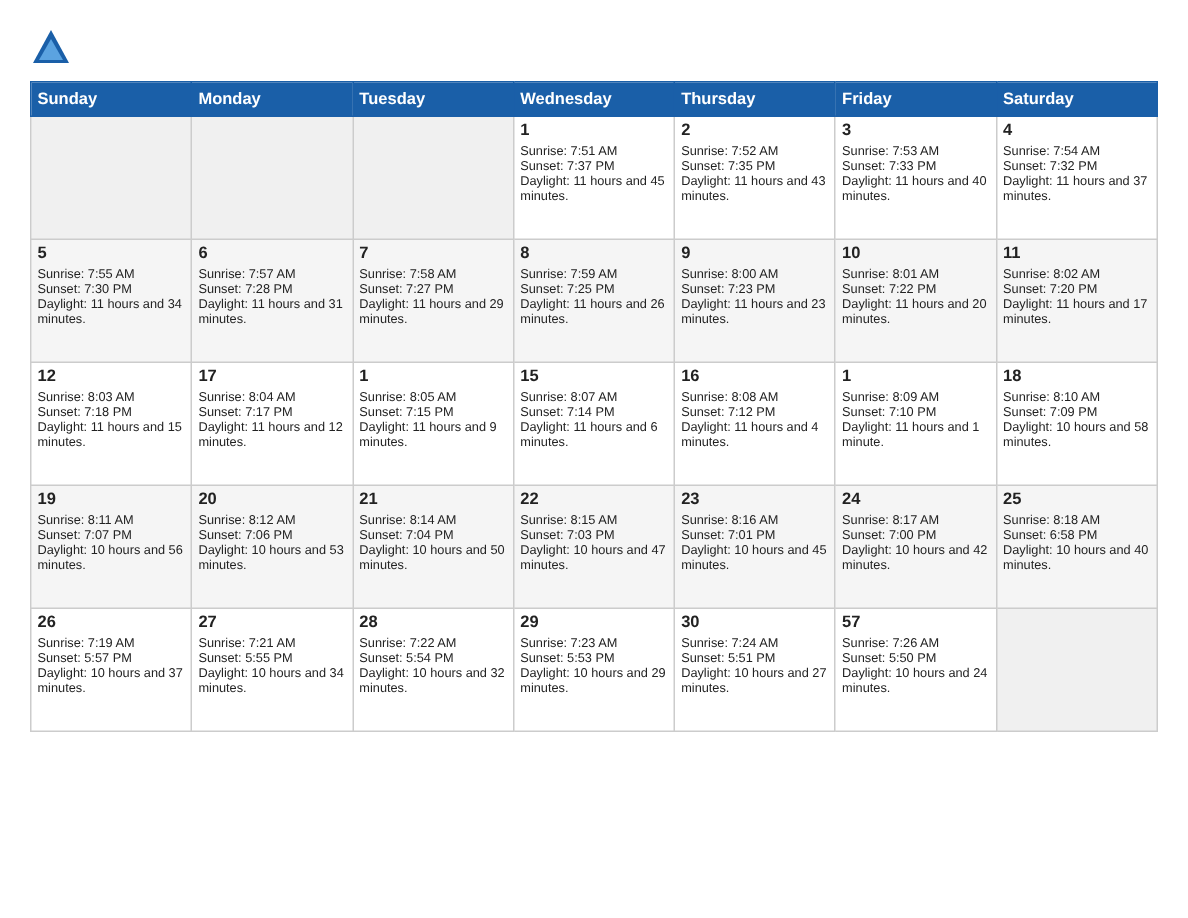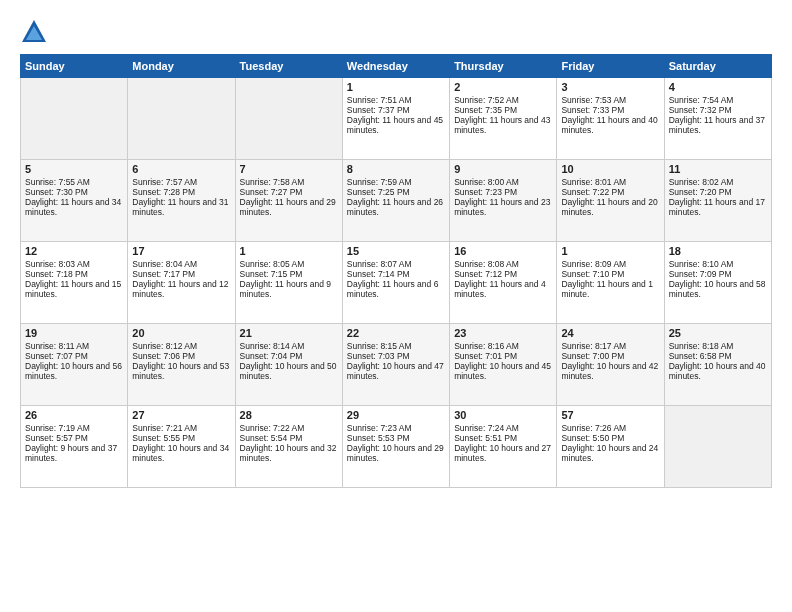--- a/index.html
+++ b/index.html
@@ -288,21 +288,21 @@
             <div>Sunrise: 8:18 AM</div>
             <div>Sunset: 6:58 PM</div>
             <div>Daylight: 10 hours and 40 minutes.</div>
           </td>
         </tr>
         <tr>
           <td>
             <div class="day-num">26</div>
             <div>Sunrise: 7:19 AM</div>
             <div>Sunset: 5:57 PM</div>
-            <div>Daylight: 9 hours and 37 minutes.</div>
+            <div>Daylight: 10 hours and 37 minutes.</div>
           </td>
           <td>
             <div class="day-num">27</div>
             <div>Sunrise: 7:21 AM</div>
             <div>Sunset: 5:55 PM</div>
             <div>Daylight: 10 hours and 34 minutes.</div>
           </td>
           <td>
             <div class="day-num">28</div>
             <div>Sunrise: 7:22 AM</div>

